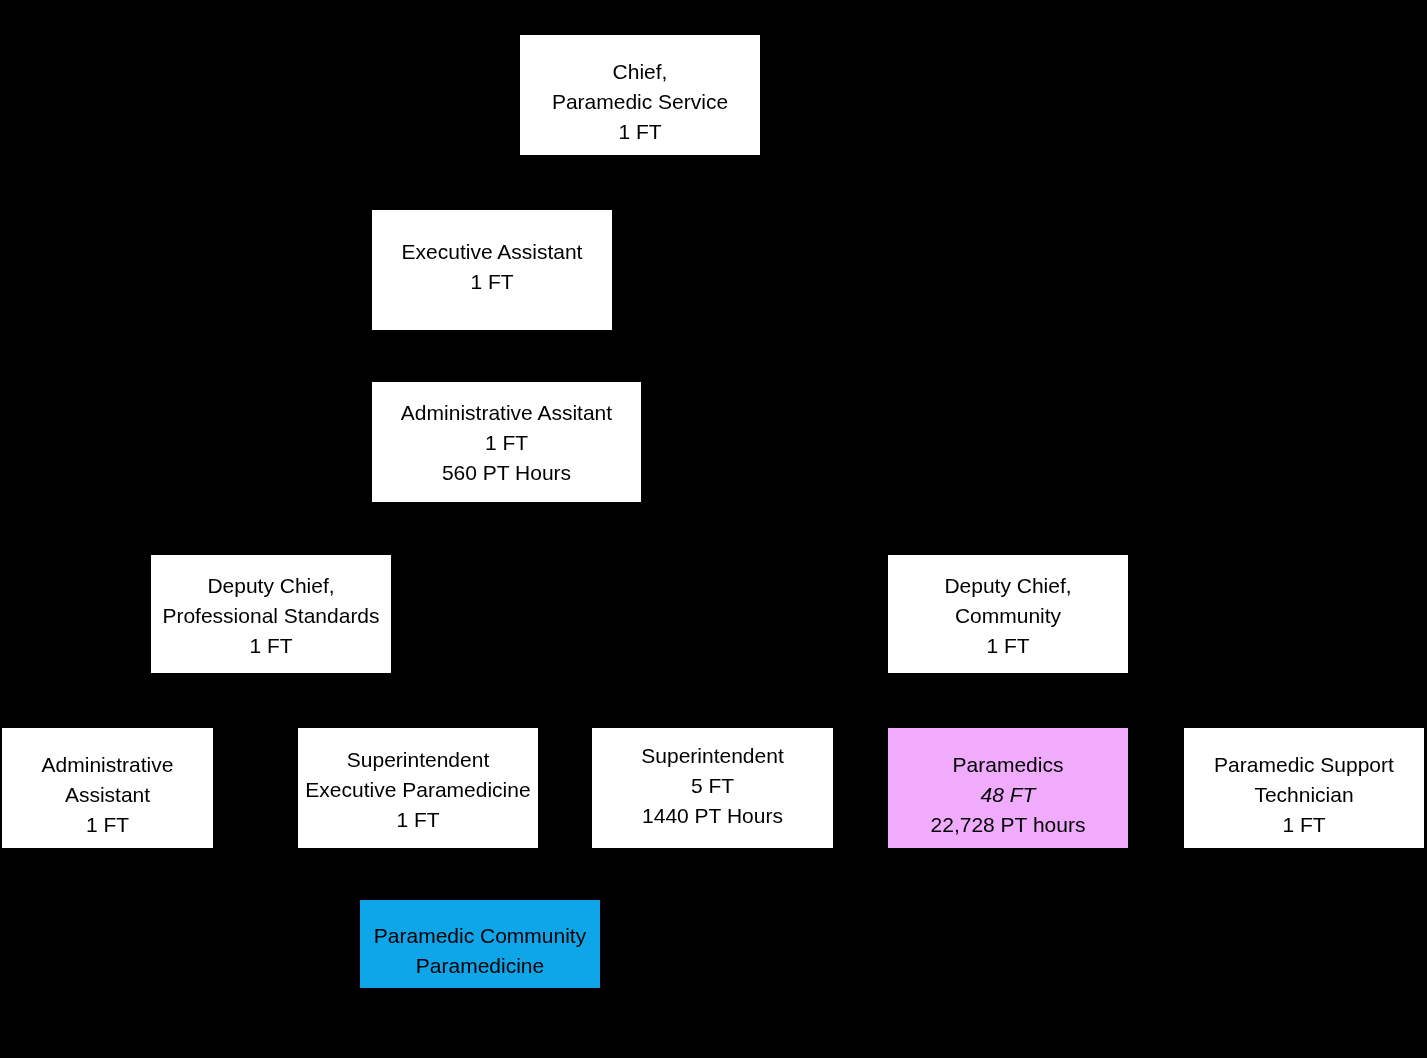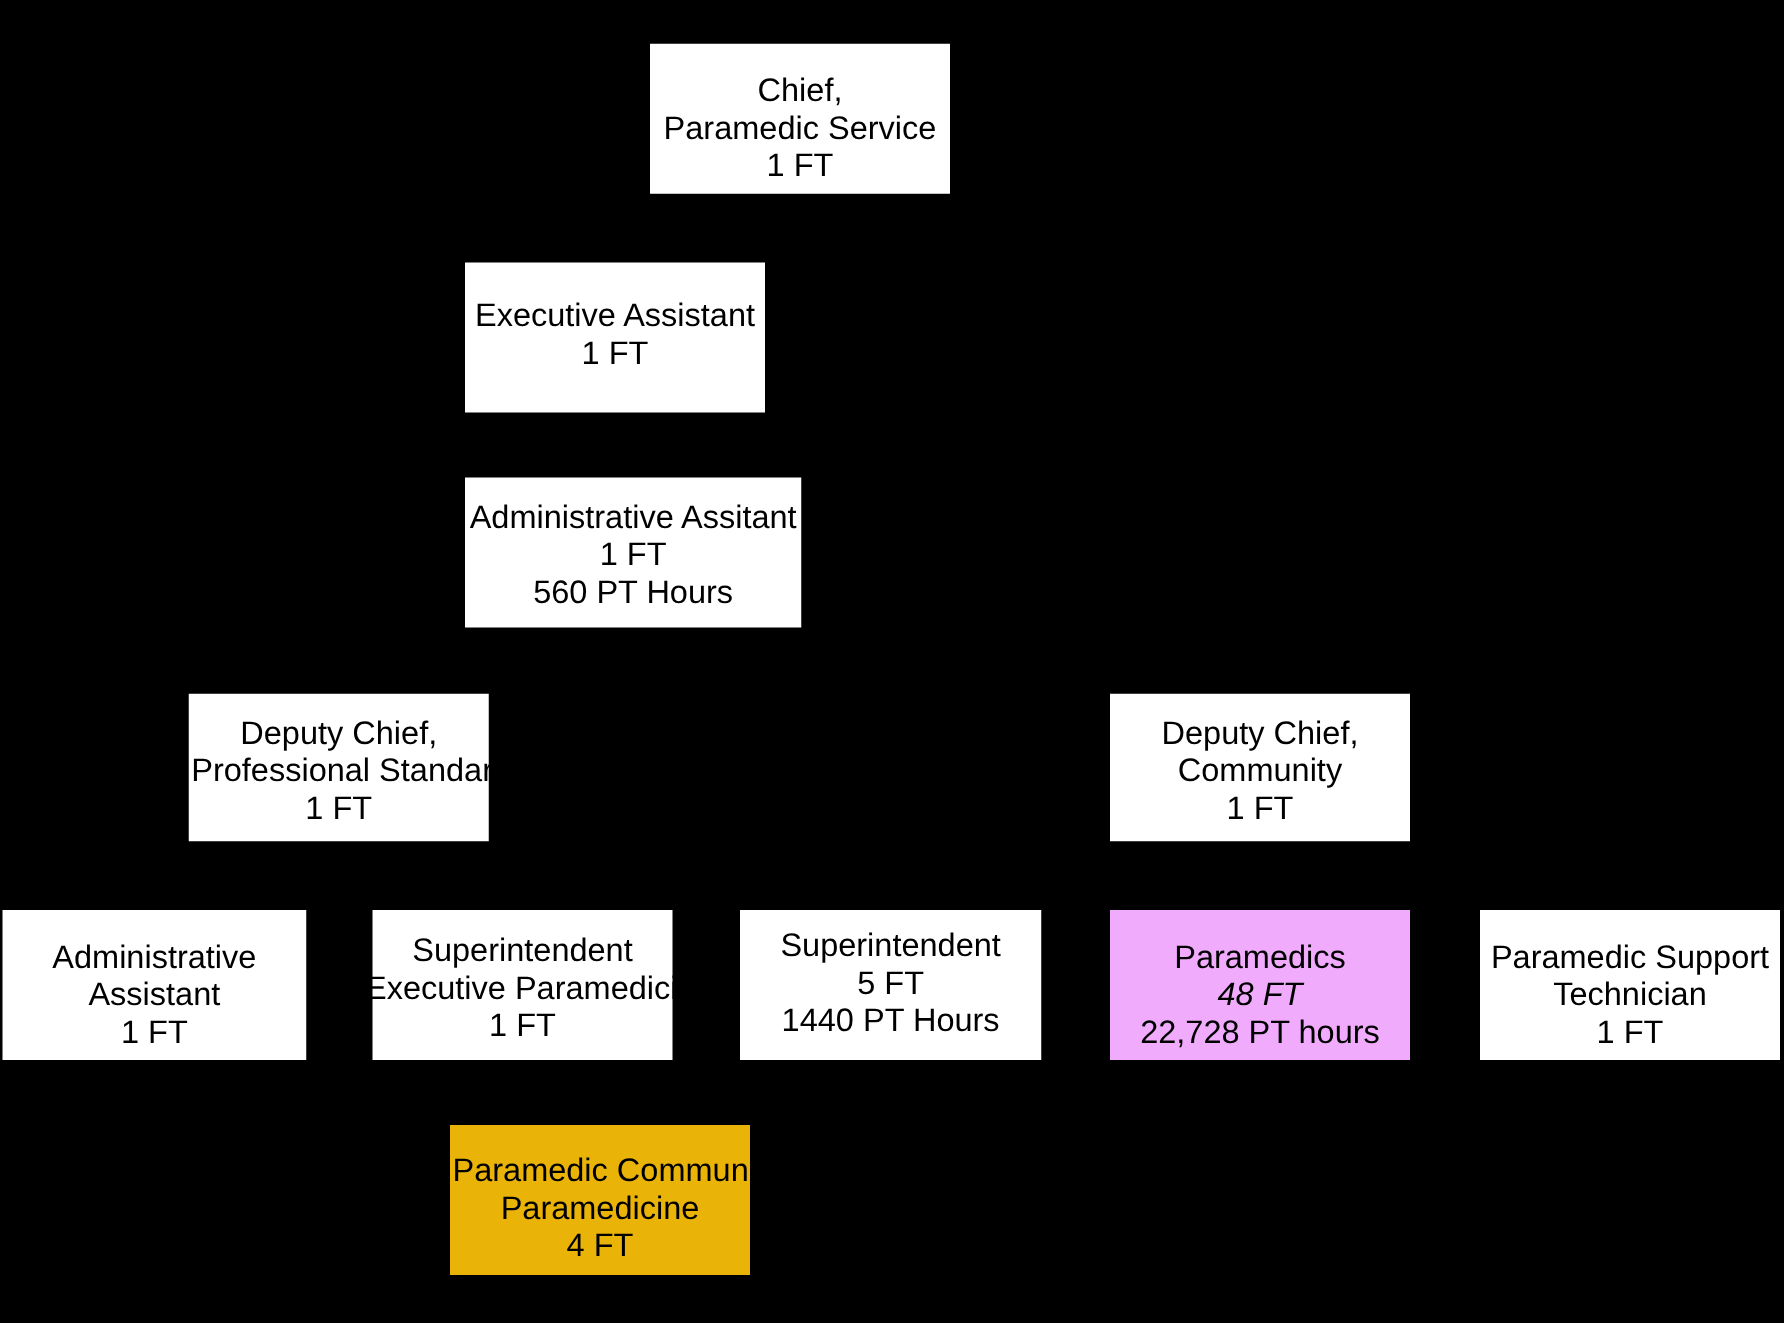--- a/index.html
+++ b/index.html
@@ -26,21 +26,21 @@
     text-align: center;
   }
   .node .lines {
     width: 100%;
     padding: 0 2px;
     box-sizing: border-box;
   }
   .line {
     display: block;
     white-space: nowrap;
-    font-size: 26px;
+    font-size: 21px;
     line-height: 30px;
     color: #000000;
   }
   
   .overflow .line {
     margin-left: -8px;
     margin-right: -8px;
   }
 </style>
 </head>
@@ -74,21 +74,21 @@
         <span class="line" style="color: rgb(0, 0, 0);">1 FT</span>
       </div>
     </div>
     <div class="node" style="left: 888px; top: 555px; width: 240px; height: 118px; background: rgb(255, 255, 255);">
       <div class="lines" style="margin-top: 16px;">
         <span class="line" style="color: rgb(0, 0, 0);">Deputy Chief,</span>
         <span class="line" style="color: rgb(0, 0, 0);">Community</span>
         <span class="line" style="color: rgb(0, 0, 0);">1 FT</span>
       </div>
     </div>
-    <div class="node" style="left: 2px; top: 728px; width: 243px; height: 120px; background: rgb(255, 255, 255);">
+    <div class="node" style="left: 2px; top: 728px; width: 211px; height: 120px; background: rgb(255, 255, 255);">
       <div class="lines" style="margin-top: 22px;">
         <span class="line" style="color: rgb(0, 0, 0);">Administrative</span>
         <span class="line" style="color: rgb(0, 0, 0);">Assistant</span>
         <span class="line" style="color: rgb(0, 0, 0);">1 FT</span>
       </div>
     </div>
     <div class="node overflow" style="left: 298px; top: 728px; width: 240px; height: 120px; background: rgb(255, 255, 255);">
       <div class="lines" style="margin-top: 17px;">
         <span class="line" style="color: rgb(0, 0, 0);">Superintendent</span>
         <span class="line" style="color: rgb(0, 0, 0);">Executive Paramedicine</span>
@@ -109,20 +109,20 @@
         <span class="line" style="color: rgb(0, 0, 0);">22,728 PT hours</span>
       </div>
     </div>
     <div class="node" style="left: 1184px; top: 728px; width: 240px; height: 120px; background: rgb(255, 255, 255);">
       <div class="lines" style="margin-top: 22px;">
         <span class="line" style="color: rgb(0, 0, 0);">Paramedic Support</span>
         <span class="line" style="color: rgb(0, 0, 0);">Technician</span>
         <span class="line" style="color: rgb(0, 0, 0);">1 FT</span>
       </div>
     </div>
-    <div class="node" style="left: 360px; top: 900px; width: 240px; height: 120px; background: #eab308;">
+    <div class="node" style="left: 360px; top: 900px; width: 240px; height: 88px; background: #0ea5e9;">
       <div class="lines" style="margin-top: 21px;">
         <span class="line" style="color: rgb(0, 0, 0);">Paramedic Community</span>
         <span class="line" style="color: rgb(0, 0, 0);">Paramedicine</span>
         <span class="line" style="color: rgb(0, 0, 0);">4 FT</span>
       </div>
     </div>
   </div>
 
 </body></html>

